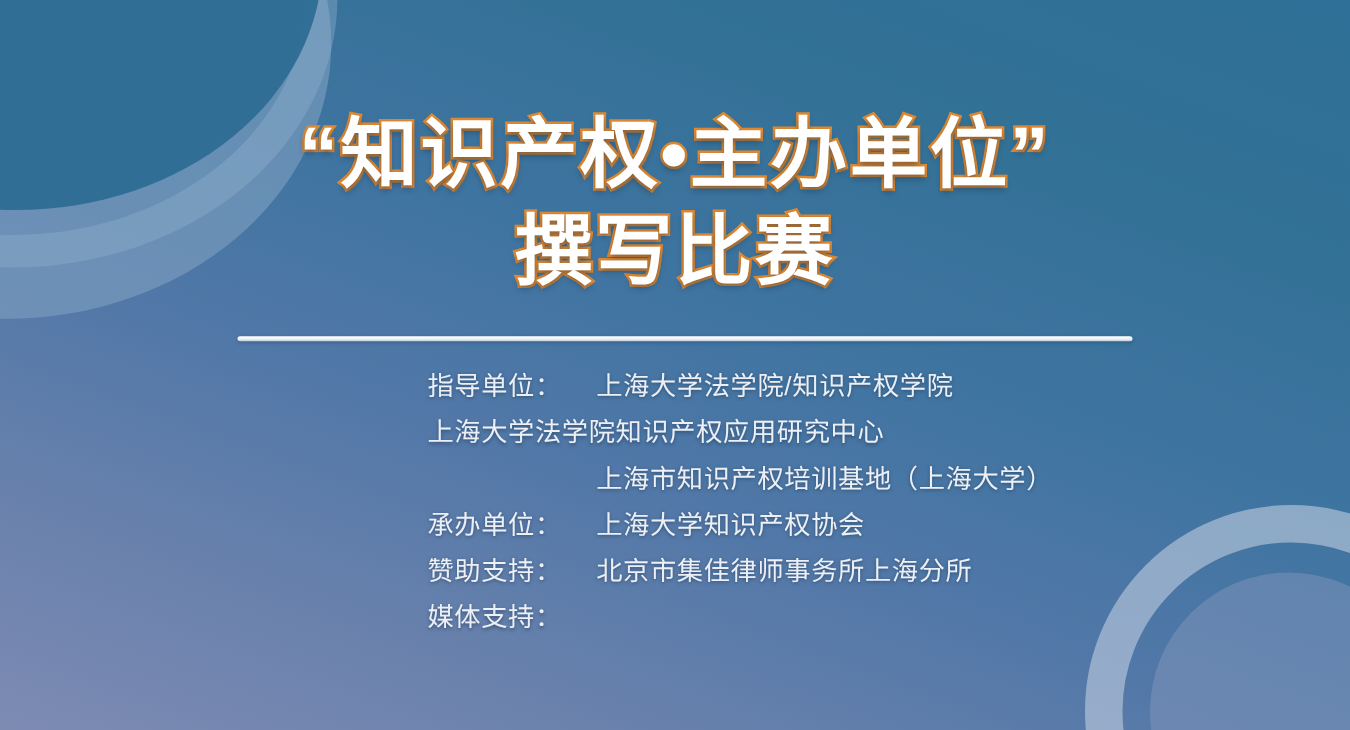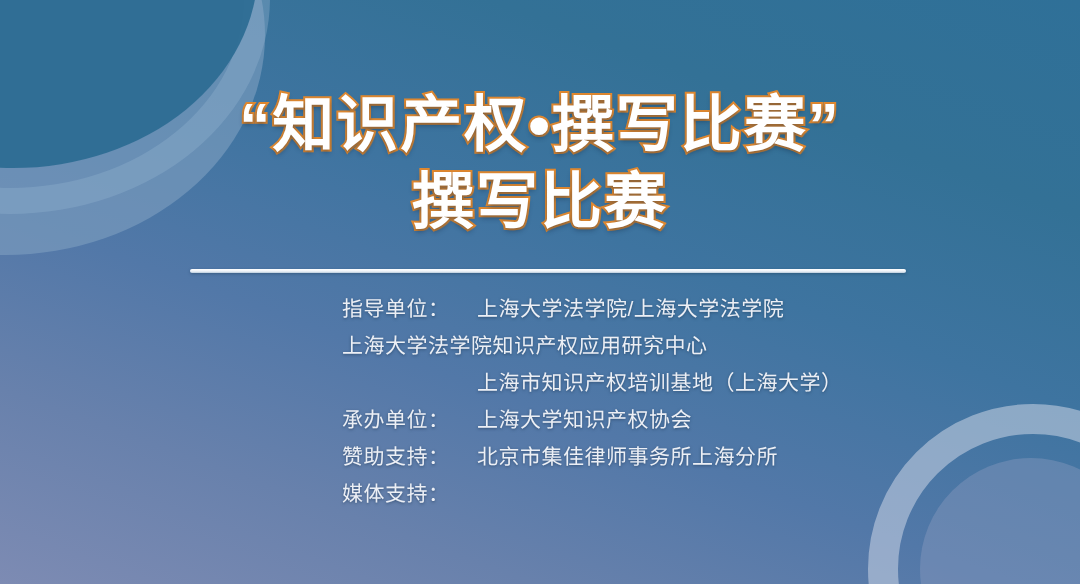--- a/index.html
+++ b/index.html
@@ -172,31 +172,31 @@
 
   <div class="bg-layer">
     <div class="circle-light"></div>
     <div class="arc-top"></div>
     <div class="circle-dark"></div>
     <div class="ring-br-inner"></div>
     <div class="ring-br"></div>
   </div>
 
   <div class="title-block">
-    <div class="title-line title-line-1">“知识产权•撰写比赛”</div>
+    <div class="title-line title-line-1">“知识产权•主办单位”</div>
     <div class="title-line title-line-2">撰写比赛</div>
   </div>
 
   <div class="divider"></div>
 
   <div class="credits">
 
     <div class="credit-row">
       <span class="credit-label">指导单位：</span>
-      <span class="credit-value">上海大学法学院/上海大学法学院</span>
+      <span class="credit-value">上海大学法学院/知识产权学院</span>
     </div>
 
     <div class="credit-row">
       <span class="credit-value">上海大学法学院知识产权应用研究中心</span>
     </div>
 
     <div class="credit-row continuation">
       <span class="credit-label">主办单位：</span>
       <span class="credit-value">上海市知识产权培训基地（上海大学）</span>
     </div>

